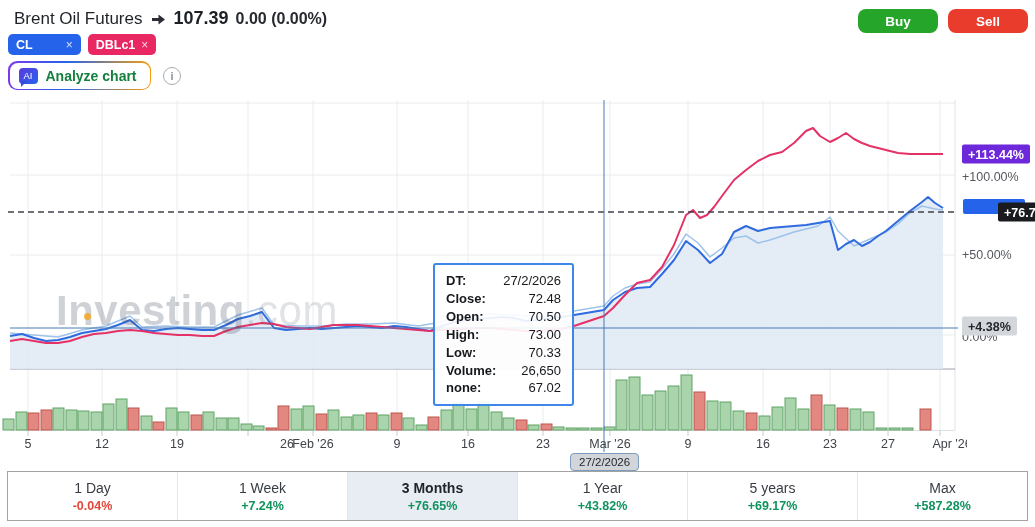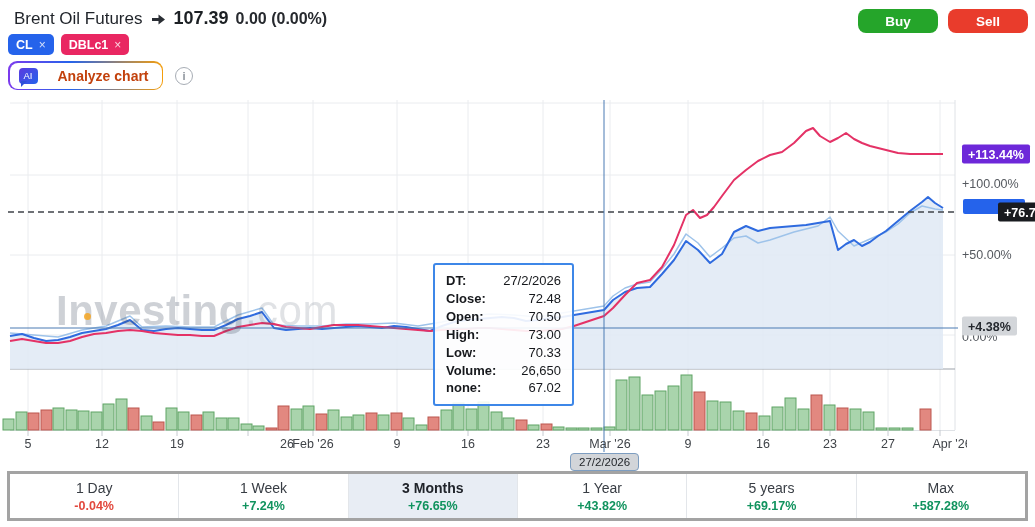--- a/index.html
+++ b/index.html
@@ -24,21 +24,21 @@
   .tag .x { margin-left:6px; opacity:.8; font-weight:normal; font-size:12px; }
 
   .analyze-row { position:absolute; top:61px; left:8px; display:flex; align-items:center; gap:12px; }
   .analyze-wrap { background:linear-gradient(90deg,#7c3aed,#2563eb 40%,#f59e0b); padding:1.5px; border-radius:9px; cursor:pointer; }
   .analyze-btn { display:flex; align-items:center; gap:8px; background:#fff; border-radius:8px; height:26px; padding:0 13px 0 9px; }
   .ai-badge { position:relative; width:19px; height:16px; border-radius:4px;
               background:linear-gradient(135deg,#5b3ae0,#2563eb); color:#fff; font-size:9.5px;
               font-weight:normal; display:flex; align-items:center; justify-content:center; }
   .ai-badge::after { content:""; position:absolute; left:2px; bottom:-3px; border:3px solid transparent;
                      border-top-color:#2f4fd8; border-left-color:#2f4fd8; }
-  .analyze-lbl { font-size:14px; font-weight:bold; color:#c2410c;margin-left:12px; }
+  .analyze-lbl { font-size:14px; font-weight:bold; color:#15803d; }
   .info-ic { width:18px; height:18px; border:1.5px solid #a7adb5; border-radius:50%; color:#8d939b;
              font-size:11px; display:flex; align-items:center; justify-content:center; font-weight:bold; }
 
   
   #chart-area { position:absolute; inset:0; }
   #chart-svg { position:absolute; top:0; left:0; }
   .watermark { position:absolute; left:56px; top:287px; font-size:42px; font-weight:bold;
                color:rgba(60,72,92,0.25); letter-spacing:0.5px; }
   .watermark .tld { font-weight:normal; color:rgba(60,72,92,0.16); }
   .wm-dot { position:absolute; left:84px; top:313px; width:7px; height:7px; border-radius:50%;
@@ -62,21 +62,21 @@
                 border:1px solid #7d9dc0; border-radius:4px; font-size:11.5px; color:#1e2126; z-index:5; }
 
   
   #tooltip { position:absolute; left:433px; top:263px; width:141px; background:rgba(255,255,255,0.9);
              border:2px solid #3e87e8; border-radius:3px; padding:7px 11px; z-index:6; }
   .tt-row { display:flex; justify-content:space-between; font-size:13px; line-height:17.9px; color:#16181c; }
   .tt-label { font-weight:bold; }
 
   
   #tabs { position:absolute; left:7px; top:471px; width:1021px; height:50px; display:flex;
-          border:3px solid #a3a3a3; background:#fff; }
+          border:1px solid #a3a3a3; background:#fff; }
   .tab { flex:1; display:flex; flex-direction:column; align-items:center; justify-content:center;
          border-right:1px solid #e3e6ea; cursor:pointer; gap:3px; }
   .tab:last-child { border-right:none; }
   .tab.active { background:#e8edf4; }
   .tab-label { font-size:14px; color:#383d44; }
   .tab.active .tab-label { font-weight:bold; color:#20242a; }
   .tab-value { font-size:12.5px; font-weight:bold; }
   .tab-value.up { color:#11935e; }
   .tab-value.down { color:#e2483d; }
 </style>
@@ -92,21 +92,21 @@
           <path d="M0 4h6.5V0.5L13 5.5 6.5 10.5V7H0z" fill="#2a2e34"></path>
         </svg>
     </span>
     <span class="price">107.39</span>
     <span class="chg">0.00 (0.00%)</span>
   </div>
   <button id="buy-btn" class="btn" style="background: rgb(37, 165, 42);">Buy</button>
   <button id="sell-btn" class="btn" style="background: rgb(233, 60, 44);">Sell</button>
 
   <div class="tags-row" id="tags-row">
-      <span class="tag" style="background: rgb(37, 99, 235);">
+      <span class="tag" style="background: rgb(37, 99, 235); gap: 27px;">
         <span>CL</span>
         <span class="x">×</span>
       </span>
       <span class="tag" style="background: rgb(233, 39, 98);">
         <span>DBLc1</span>
         <span class="x">×</span>
       </span>
     </div>
 
   <div class="analyze-row">
@@ -237,21 +237,21 @@
         <line x1="604" y1="100" x2="604" y2="452" stroke="#4a7ab3" stroke-width="1"></line>
         <line x1="10" y1="328" x2="958" y2="328" stroke="#4a7ab3" stroke-width="1"></line>
       </svg>
 
     <div class="watermark"><span>Investing</span><span class="tld">.com</span></div>
     <div class="wm-dot"></div>
 
     <div id="right-axis">
         <div class="ra-bluestrip" style="top: 199px;"></div>
         <div class="ra-item ra-badge ra-pink" style="top: 154px;">+113.44%</div>
-        <div class="ra-item ra-text" style="top: 184px;">+100.00%</div>
+        <div class="ra-item ra-text" style="top: 177px;">+100.00%</div>
         <div class="ra-item ra-badge ra-black" style="top: 212px;">+76.77%</div>
         <div class="ra-item ra-text" style="top: 255px;">+50.00%</div>
         <div class="ra-item ra-text" style="top: 337px;">0.00%</div>
         <div class="ra-item ra-badge ra-gray" style="top: 326px;">+4.38%</div>
       </div>
     <div id="x-axis">
         <div class="xa-item" style="left: 28px;">5</div>
         <div class="xa-item" style="left: 102px;">12</div>
         <div class="xa-item" style="left: 177px;">19</div>
         <div class="xa-item" style="left: 248px; margin-left: 39px;">26</div>

